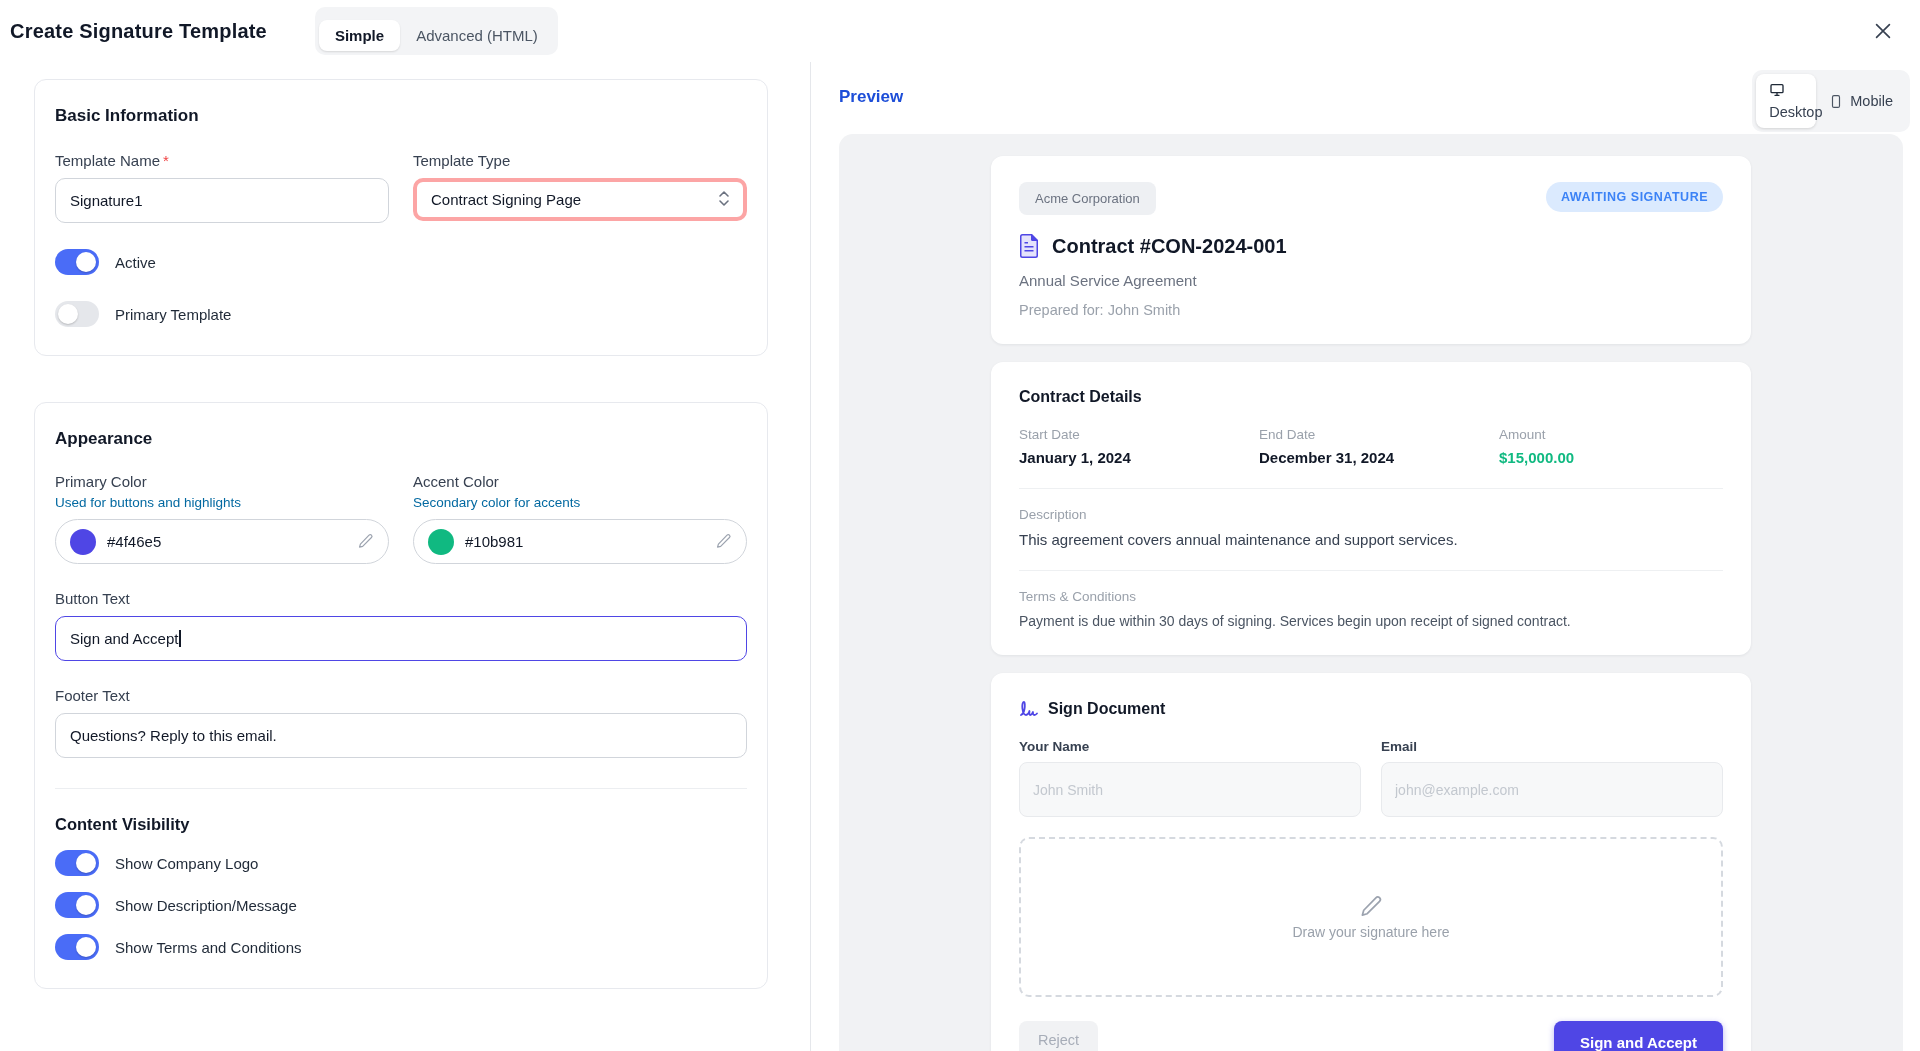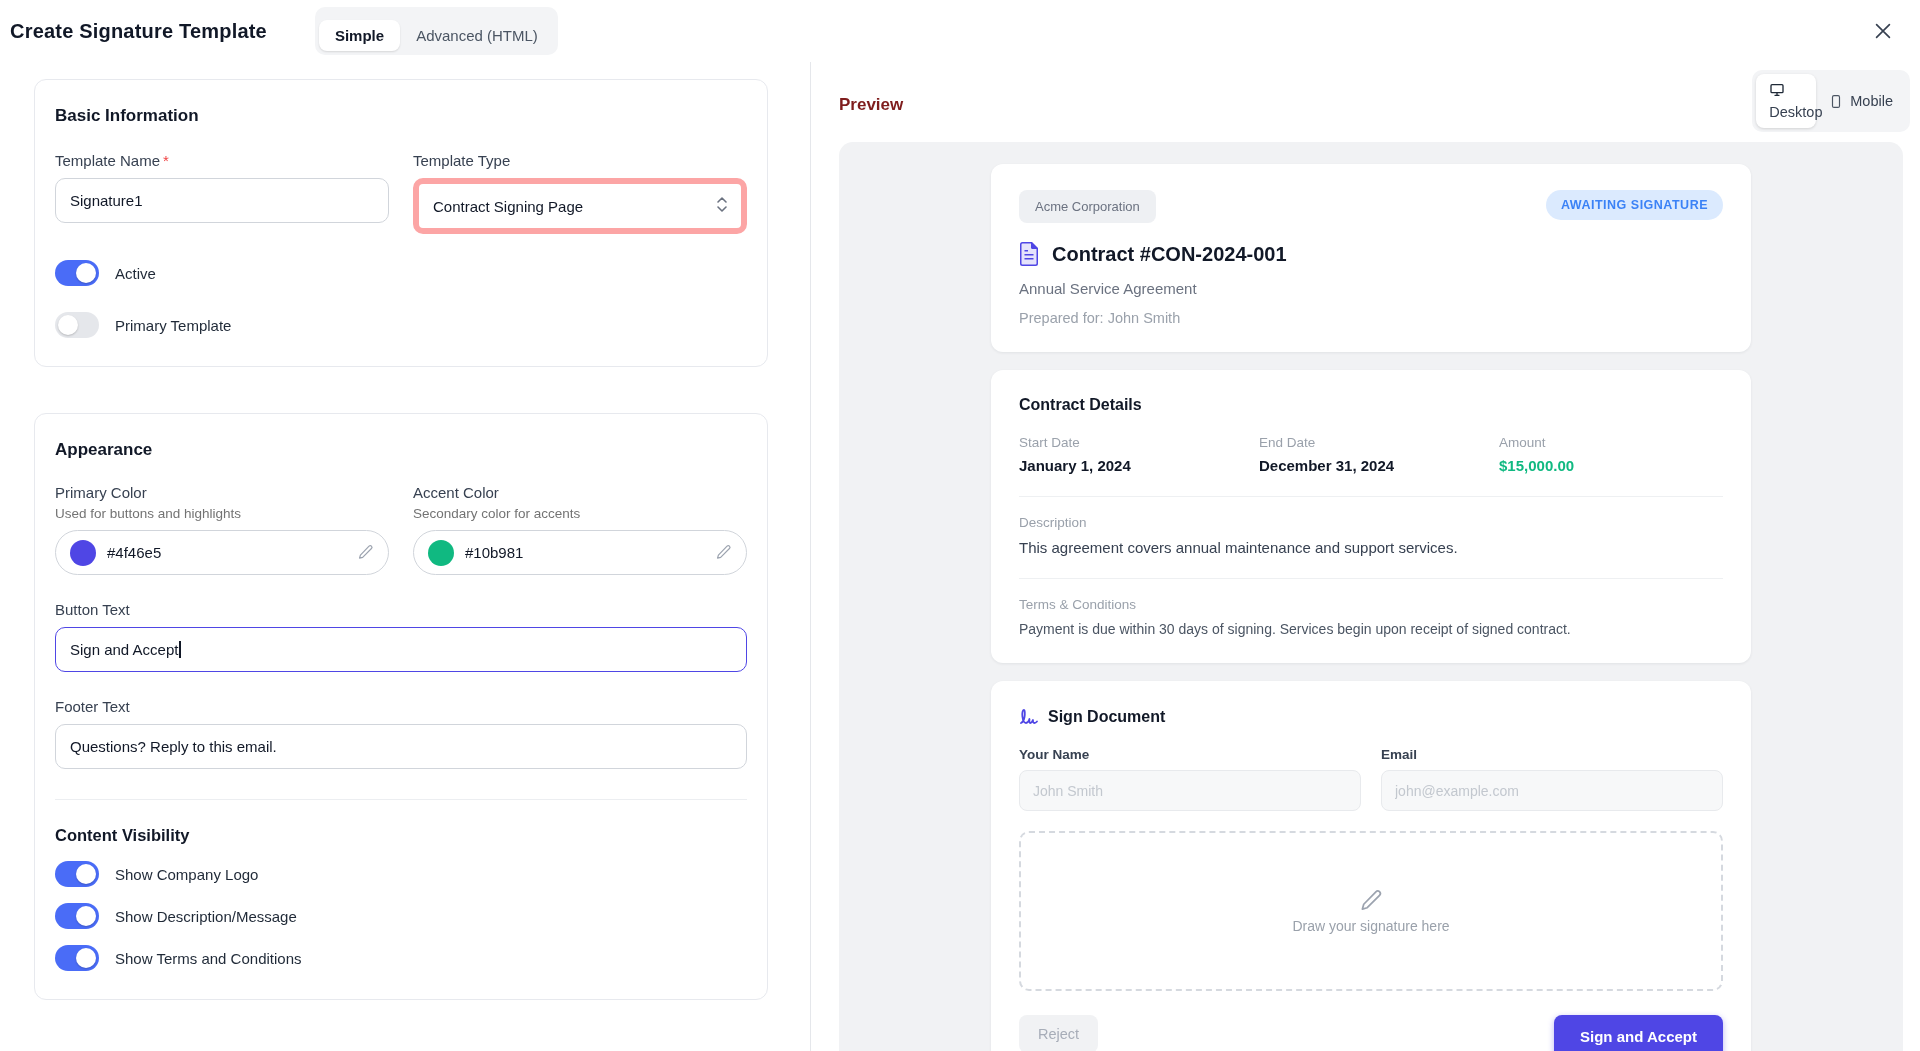--- a/index.html
+++ b/index.html
@@ -22,49 +22,49 @@
 
   
   .card { background:#fff; border:1px solid #e7e9ee; border-radius:12px; padding:26px 20px 28px 20px; }
   .card + .card { margin-top:46px; }
   .section-heading { font-size:17px; font-weight:700; color:#111827; }
   .grid2 { display:grid; grid-template-columns:1fr 1fr; gap:24px; margin-top:26px; }
   .field-label { display:block; font-size:15px; font-weight:500; color:#374151; margin-bottom:9px; }
   .req { color:#ef4444; margin-left:3px; }
   .text-input { width:100%; height:45px; border:1px solid #d1d5db; border-radius:10px; padding:0 14px;
     font-size:15px; color:#111827; font-family:inherit; background:#fff; outline:none; }
-  .select-box { position:relative; height:56px; border:6px solid #fca5a5; border-radius:10px; padding:0 36px 0 14px;
+  .select-box { position:relative; height:43px; border:4px solid #fca5a5; border-radius:10px; padding:0 36px 0 14px;
     display:flex; align-items:center; font-size:15px; color:#111827; cursor:pointer; background:#fff; }
   .select-box .chevrons { position:absolute; right:13px; top:50%; transform:translateY(-50%); color:#6b7280; }
 
   .toggle-row { display:flex; align-items:center; margin-top:26px; }
   .toggle { width:44px; height:26px; border-radius:13px; position:relative; cursor:pointer; flex:0 0 44px; }
   .toggle.on { background:#4a6cf7; }
   .toggle.off { background:#e5e7eb; }
   .toggle .knob { position:absolute; top:3px; width:20px; height:20px; border-radius:50%; background:#fff; box-shadow:0 1px 2px rgba(0,0,0,.2); }
   .toggle.on .knob { right:3px; }
   .toggle.off .knob { left:3px; }
   .toggle-label { margin-left:16px; font-size:15px; color:#1f2937; }
 
-  .help-text { font-size:13.5px; color:#737373; margin:5px 0 9px 0; }
+  .help-text { font-size:13.5px; color:#0369a1; margin:5px 0 9px 0; }
   .color-field { height:45px; border:1px solid #d1d5db; border-radius:24px; display:flex; align-items:center; padding:0 14px; cursor:pointer; background:#fff; }
   .swatch { width:26px; height:26px; border-radius:50%; flex:0 0 26px; }
   .color-hex { margin-left:11px; font-size:15px; color:#111827; }
   .pencil-icon { margin-left:auto; color:#9ca3af; display:flex; }
 
   .field-block { margin-top:26px; }
   .text-input.focused { border:1.5px solid #4f46e5; }
   .caret { display:inline-block; width:1.5px; height:17px; background:#111827; vertical-align:middle; margin-left:1px; }
   .fake-input { display:flex; align-items:center; }
   .divider { border-top:1px solid #eceef1; margin-top:30px; }
   .cv-heading { font-size:16.5px; font-weight:700; margin-top:26px; color:#111827; }
   .cv-row { display:flex; align-items:center; margin-top:16px; }
 
   
-  .preview-heading { font-size:17px; font-weight:700; color:#7f1d1d; margin-top:13px; }
+  .preview-heading { font-size:17px; font-weight:700; color:#1d4ed8; margin-top:5px; }
   .device-toggle { position:absolute; top:8px; right:10px; background:#f3f4f6; border-radius:10px; padding:4px; display:flex; align-items:center; }
   .device-btn { border:none; background:transparent; font-family:inherit; font-size:14.5px; color:#374151; cursor:pointer; border-radius:8px; padding:8px 13px; display:inline-flex; align-items:center; gap:7px; }
   .device-btn.active { background:#fff; box-shadow:0 1px 3px rgba(0,0,0,.14); display:block; width:60px; text-align:left; }
   .device-btn.active .dev-icon { display:block; margin-bottom:3px; }
   .dev-icon { color:#1f2937; display:flex; }
   .device-btn:not(.active) .dev-icon { color:#4b5563; }
 
   .preview-canvas { margin-top:27px; background:#f1f2f4; border-radius:14px; height:1100px; padding:20px 0 40px 0; }
   .pcard { width:760px; margin:18px auto 0 auto; background:#fff; border-radius:12px; box-shadow:0 1px 3px rgba(16,24,40,.07); padding:26px 28px; }
   .pcard:first-child { margin-top:2px; }
@@ -84,21 +84,21 @@
   .d-value { font-size:15px; font-weight:600; color:#111827; }
   .pdivider { border-top:1px solid #eef0f2; margin-top:22px; }
   .desc-text { font-size:15px; color:#374151; margin-top:9px; }
   .terms-text { font-size:14px; color:#4b5563; margin-top:9px; }
   .mt18 { margin-top:18px; }
 
   .sign-head { display:flex; align-items:center; gap:5px; }
   .sig-icon { color:#4f46e5; display:flex; }
   .sign-grid { display:grid; grid-template-columns:1fr 1fr; gap:20px; margin-top:20px; }
   .p-label { font-size:13.5px; font-weight:600; color:#374151; display:block; margin-bottom:8px; }
-  .p-input { width:100%; height:41px; background:#f7f8f9; border:1px solid #e8eaed; border-radius:8px; padding:0 13px; font-size:14px; font-family:inherit; color:#111827; outline:none; }
+  .p-input { width:100%; height:55px; background:#f7f8f9; border:1px solid #e8eaed; border-radius:8px; padding:0 13px; font-size:14px; font-family:inherit; color:#111827; outline:none; }
   .p-input::placeholder { color:#c3c8cf; }
   .sig-pad { margin-top:20px; border:2px dashed #d5d9df; border-radius:10px; height:160px; display:flex; flex-direction:column; align-items:center; justify-content:center; cursor:crosshair; }
   .sig-pad .pencil-big { color:#9ca3af; }
   .sig-hint { font-size:14px; color:#9aa1ab; }
   .sign-footer { display:flex; align-items:flex-start; justify-content:space-between; margin-top:24px;gap:8px; }
   .reject-btn { background:#f1f2f4; color:#a7adb8; border:none; font-family:inherit; font-size:14.5px; padding:11px 19px; border-radius:8px; cursor:pointer; }
   .accept-btn { background:#4f46e5; color:#fff; border:none; font-family:inherit; font-size:15px; font-weight:600; padding:13px 26px; border-radius:8px; cursor:pointer; box-shadow:0 2px 6px rgba(79,70,229,.4); }
 </style>
 </head>
 <body>

